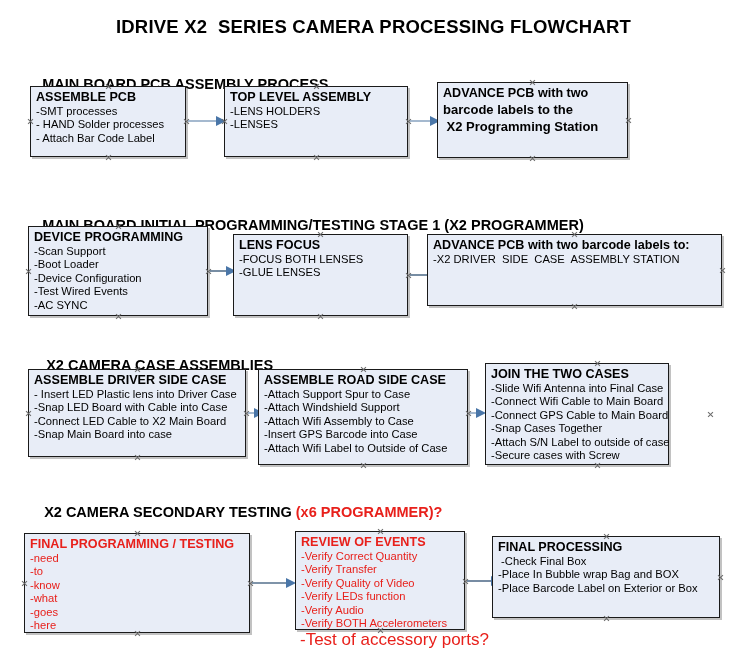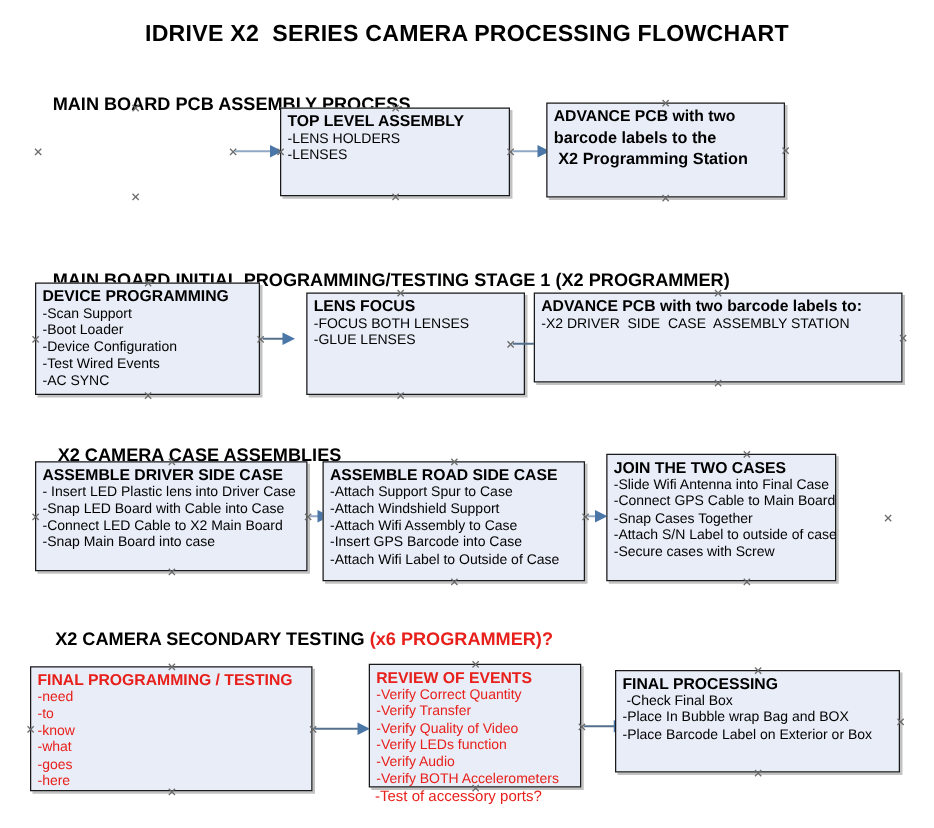--- a/index.html
+++ b/index.html
@@ -75,21 +75,21 @@
     font-size: 13px;
     line-height: 1.32;
   }
   
   .node.red .node-title { color: #e8201b; }
   .node.red .node-line  { color: #e8201b; }
 
   
   .overflow-line {
     position: absolute;
-    font-size: 12px;
+    font-size: 17px;
     color: #e8201b;
     white-space: pre;
     line-height: 1.2;
     text-align: center;
   }
 
   
   .handle {
     position: absolute;
     width: 7px;
@@ -129,20 +129,28 @@
 <body>
 
 <div id="canvas">
 
   <div class="doc-title">IDRIVE X2  SERIES CAMERA PROCESSING FLOWCHART</div>
 
   <div class="section-title" style="left:26px; top:60px;">
     <span>MAIN BOARD PCB ASSEMBLY PROCESS</span><span class="accent"></span>
   </div>
 
+  <div class="node" style="left:30px; top:86px; width:156px; height:71px;">
+    <div class="node-body">
+      <div class="node-title">ASSEMBLE PCB</div>
+      <div class="node-line">-SMT processes</div>
+      <div class="node-line">- HAND Solder processes</div>
+      <div class="node-line">- Attach Bar Code Label</div>
+    </div>
+  </div>
   <div class="handle" style="left:108px; top:86px;"></div>
   <div class="handle" style="left:108px; top:157px;"></div>
   <div class="handle" style="left:30px;  top:121px;"></div>
   <div class="handle" style="left:186px; top:121px;"></div>
 
   <svg class="connector" style="left:188px; top:113px; width:38px; height:16px;" viewBox="0 0 38 16">
     <line x1="0" y1="8" x2="30" y2="8"></line>
     <polygon points="28,3 38,8 28,13"></polygon>
   </svg>
 
@@ -191,21 +199,21 @@
   <div class="handle" style="left:118px; top:226px;"></div>
   <div class="handle" style="left:118px; top:316px;"></div>
   <div class="handle" style="left:28px;  top:271px;"></div>
   <div class="handle" style="left:208px; top:271px;"></div>
 
   <svg class="connector conn-dark" style="left:210px; top:263px; width:26px; height:16px;" viewBox="0 0 26 16">
     <line x1="0" y1="8" x2="18" y2="8"></line>
     <polygon points="16,3 26,8 16,13"></polygon>
   </svg>
 
-  <div class="node" style="left:245px; top:234px; width:175px; height:82px;">
+  <div class="node" style="left:233px; top:234px; width:175px; height:82px;">
     <div class="node-body">
       <div class="node-title">LENS FOCUS</div>
       <div class="node-line">-FOCUS BOTH LENSES</div>
       <div class="node-line">-GLUE LENSES</div>
     </div>
   </div>
   <div class="handle" style="left:320px; top:234px;"></div>
   <div class="handle" style="left:320px; top:316px;"></div>
   <div class="handle" style="left:408px; top:275px;"></div>
 
@@ -263,20 +271,21 @@
 
   <svg class="connector" style="left:470px; top:405px; width:16px; height:16px;" viewBox="0 0 16 16">
     <line x1="0" y1="8" x2="8" y2="8"></line>
     <polygon points="6,3 16,8 6,13"></polygon>
   </svg>
 
   <div class="node" style="left:485px; top:363px; width:184px; height:102px;">
     <div class="node-body">
       <div class="node-title">JOIN THE TWO CASES</div>
       <div class="node-line">-Slide Wifi Antenna into Final Case</div>
+      <div class="node-line">-Connect Wifi Cable to Main Board</div>
       <div class="node-line">-Connect GPS Cable to Main Board</div>
       <div class="node-line">-Snap Cases Together</div>
       <div class="node-line">-Attach S/N Label to outside of case</div>
       <div class="node-line">-Secure cases with Screw</div>
     </div>
   </div>
   <div class="handle" style="left:597px; top:363px;"></div>
   <div class="handle" style="left:597px; top:465px;"></div>
   <div class="handle" style="left:710px; top:414px;"></div>
 

